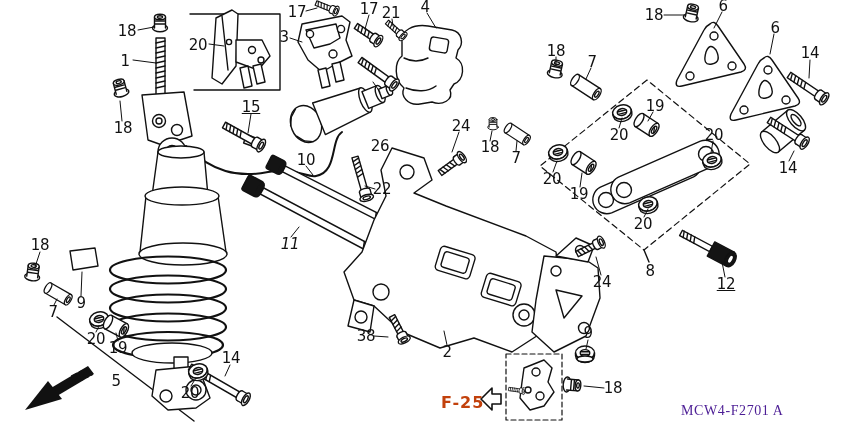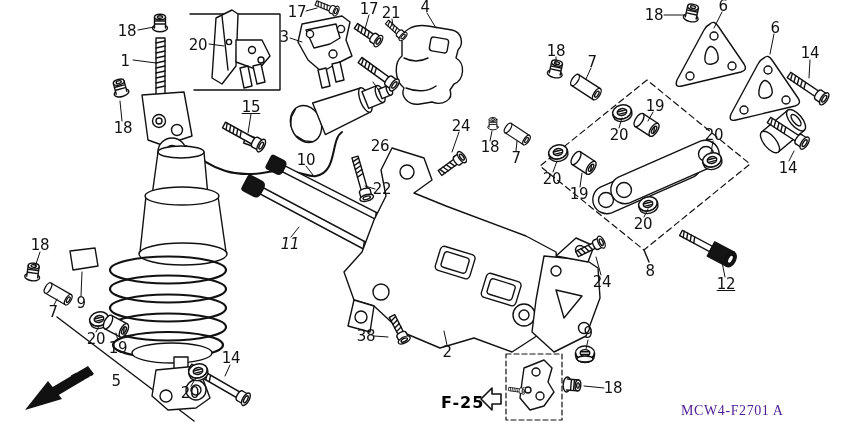--- a/index.html
+++ b/index.html
@@ -4,21 +4,21 @@
 <style>
   html,body{margin:0;padding:0;background:#fff;}
   #screen{position:relative;width:850px;height:424px;background:#fff;overflow:hidden;
           font-family:"DejaVu Sans",sans-serif;}
   #drawing{position:absolute;left:0;top:0;}
   .callout{position:absolute;transform:translate(-50%,-50%);font:500 15px "DejaVu Sans",sans-serif;
            color:#111;letter-spacing:-0.3px;white-space:nowrap;cursor:default;}
   #copyright{position:absolute;left:330px;top:384px;width:215px;text-align:center;
              font:6.5px "DejaVu Sans",sans-serif;color:#9b9b9b;line-height:8px;}
   #page-ref{position:absolute;left:441px;top:393px;font:bold 16px "DejaVu Sans",sans-serif;
-            color:#000000;letter-spacing:1px;}
+            color:#c2410c;letter-spacing:1px;}
   #doc-code{position:absolute;left:681px;top:403px;font:14px "Liberation Serif",serif;
             color:#4c1d95;letter-spacing:0.6px;}
   #fr-label{position:absolute;left:70px;top:368px;font:bold italic 13px "DejaVu Sans",sans-serif;
             color:#111;transform:rotate(-27deg);}
 </style>
 </head>
 <body>
 
 <div id="screen">
 

